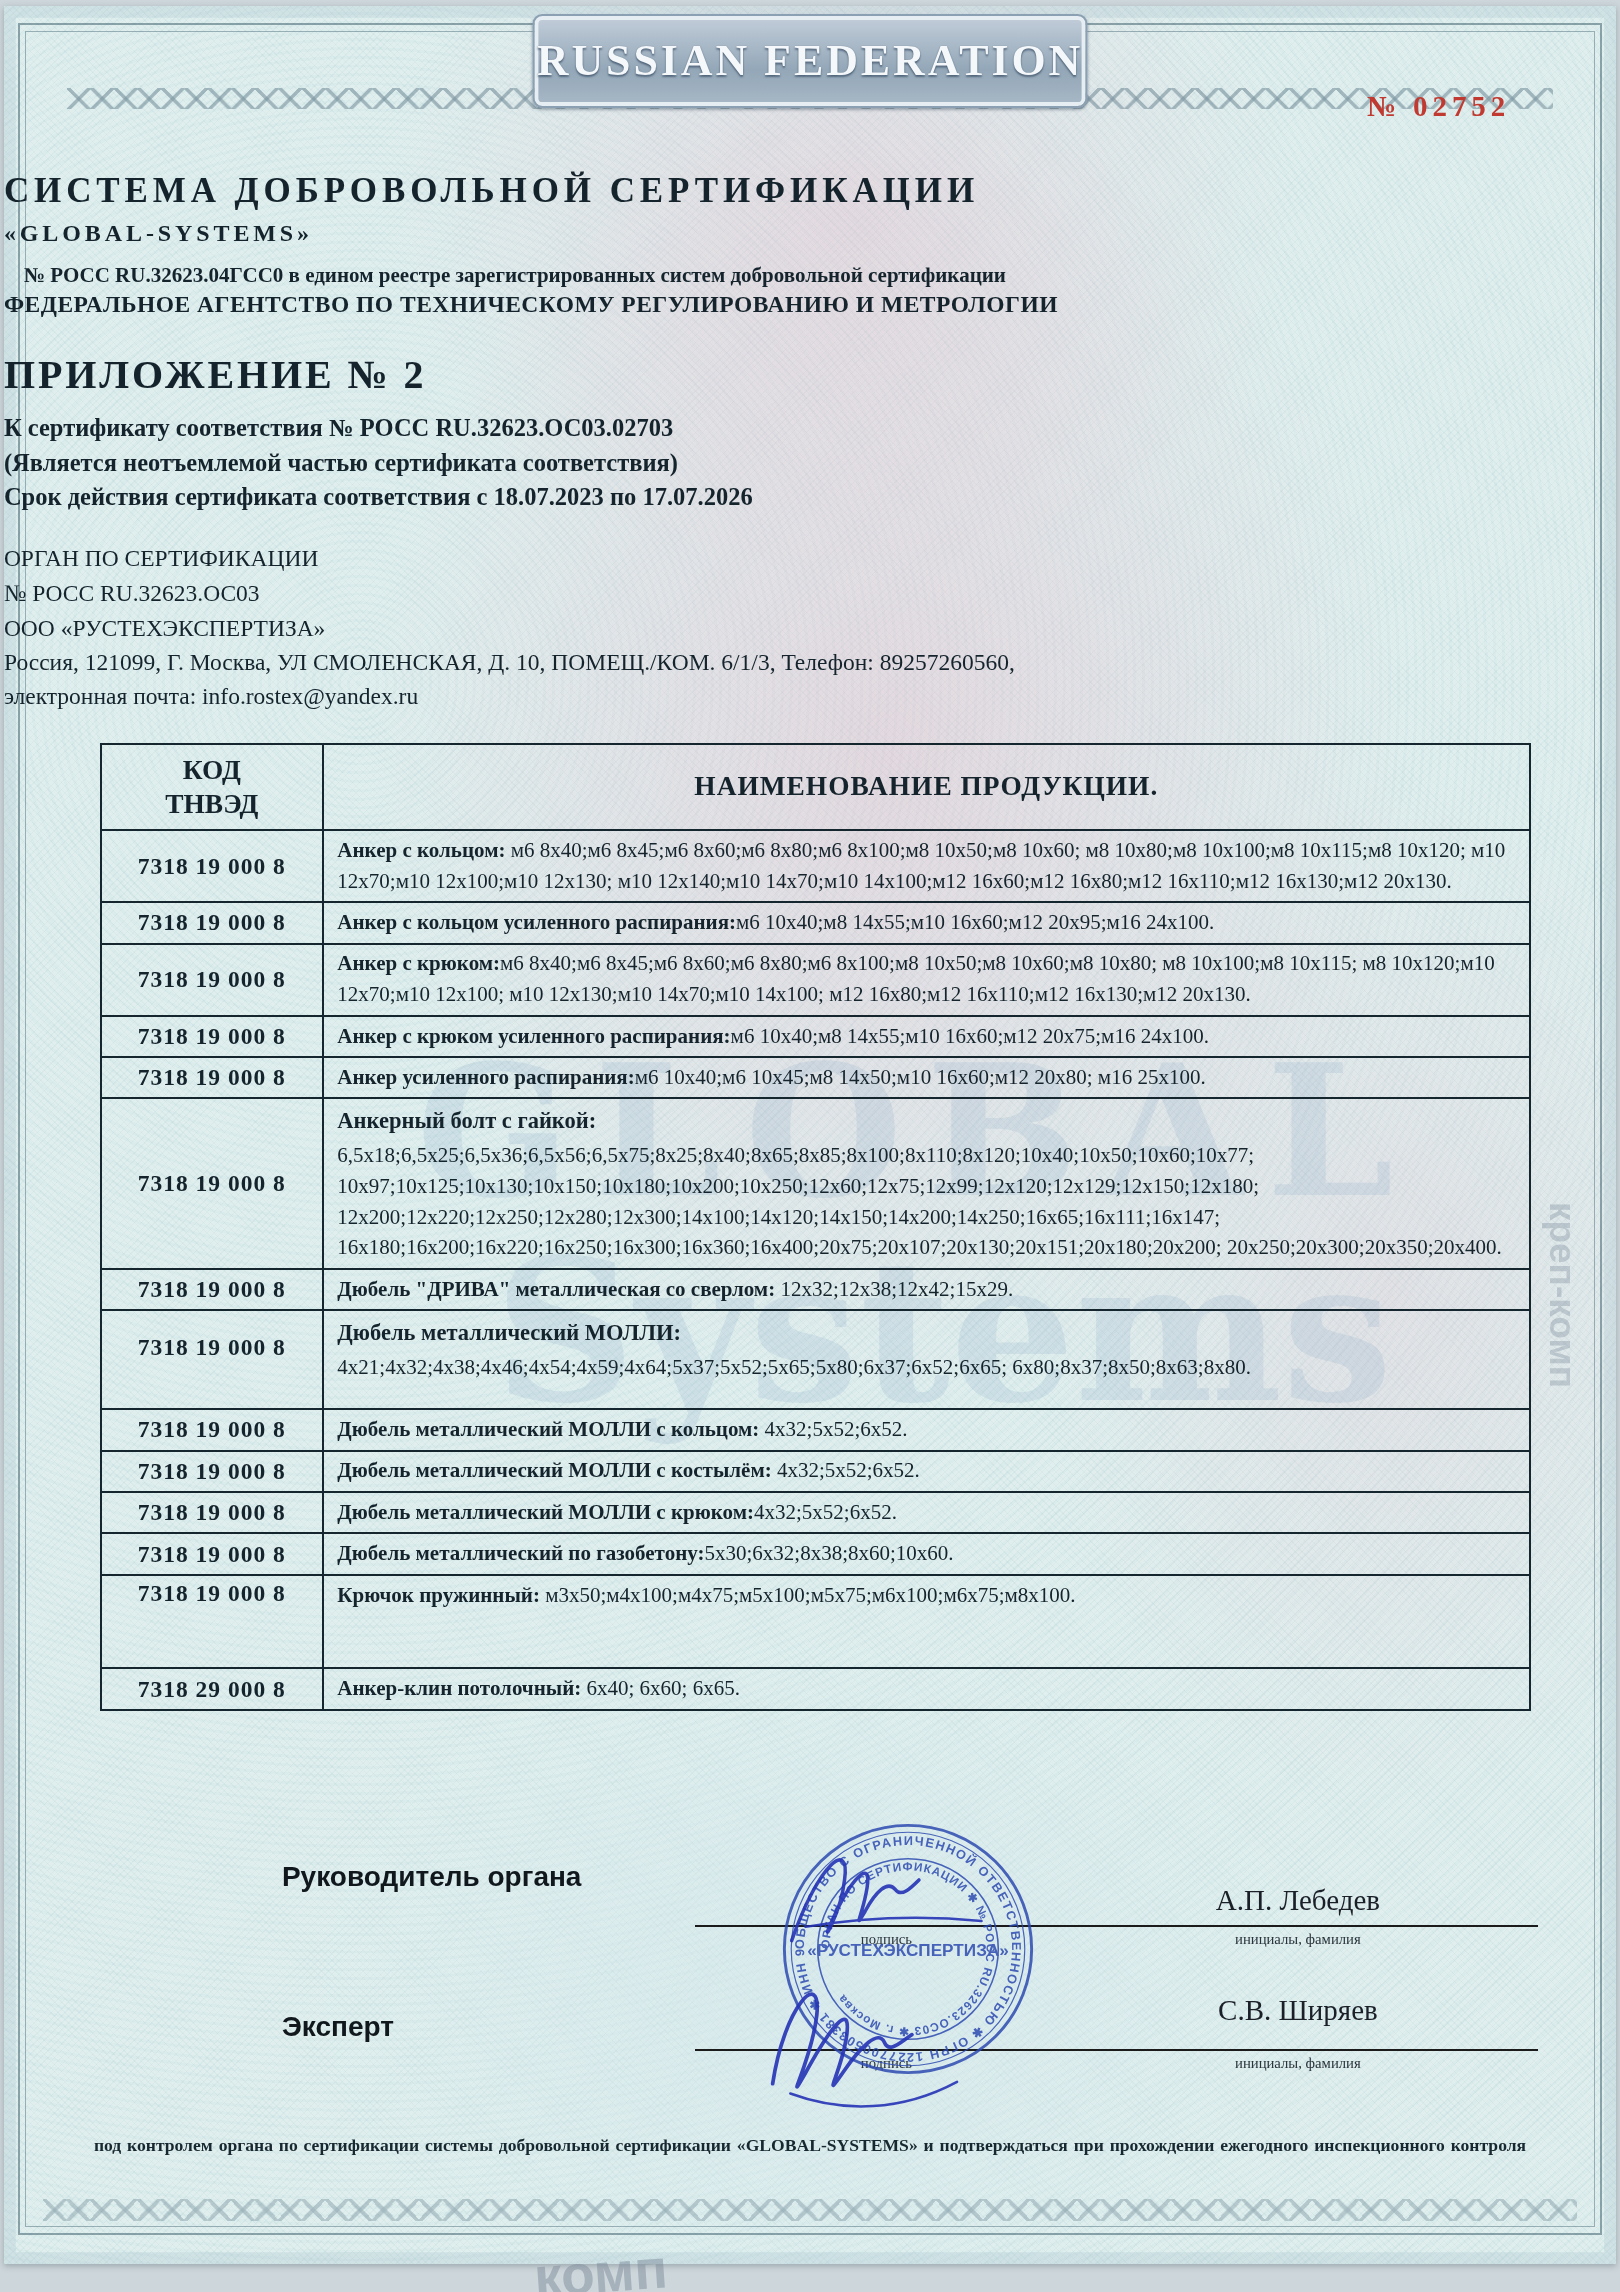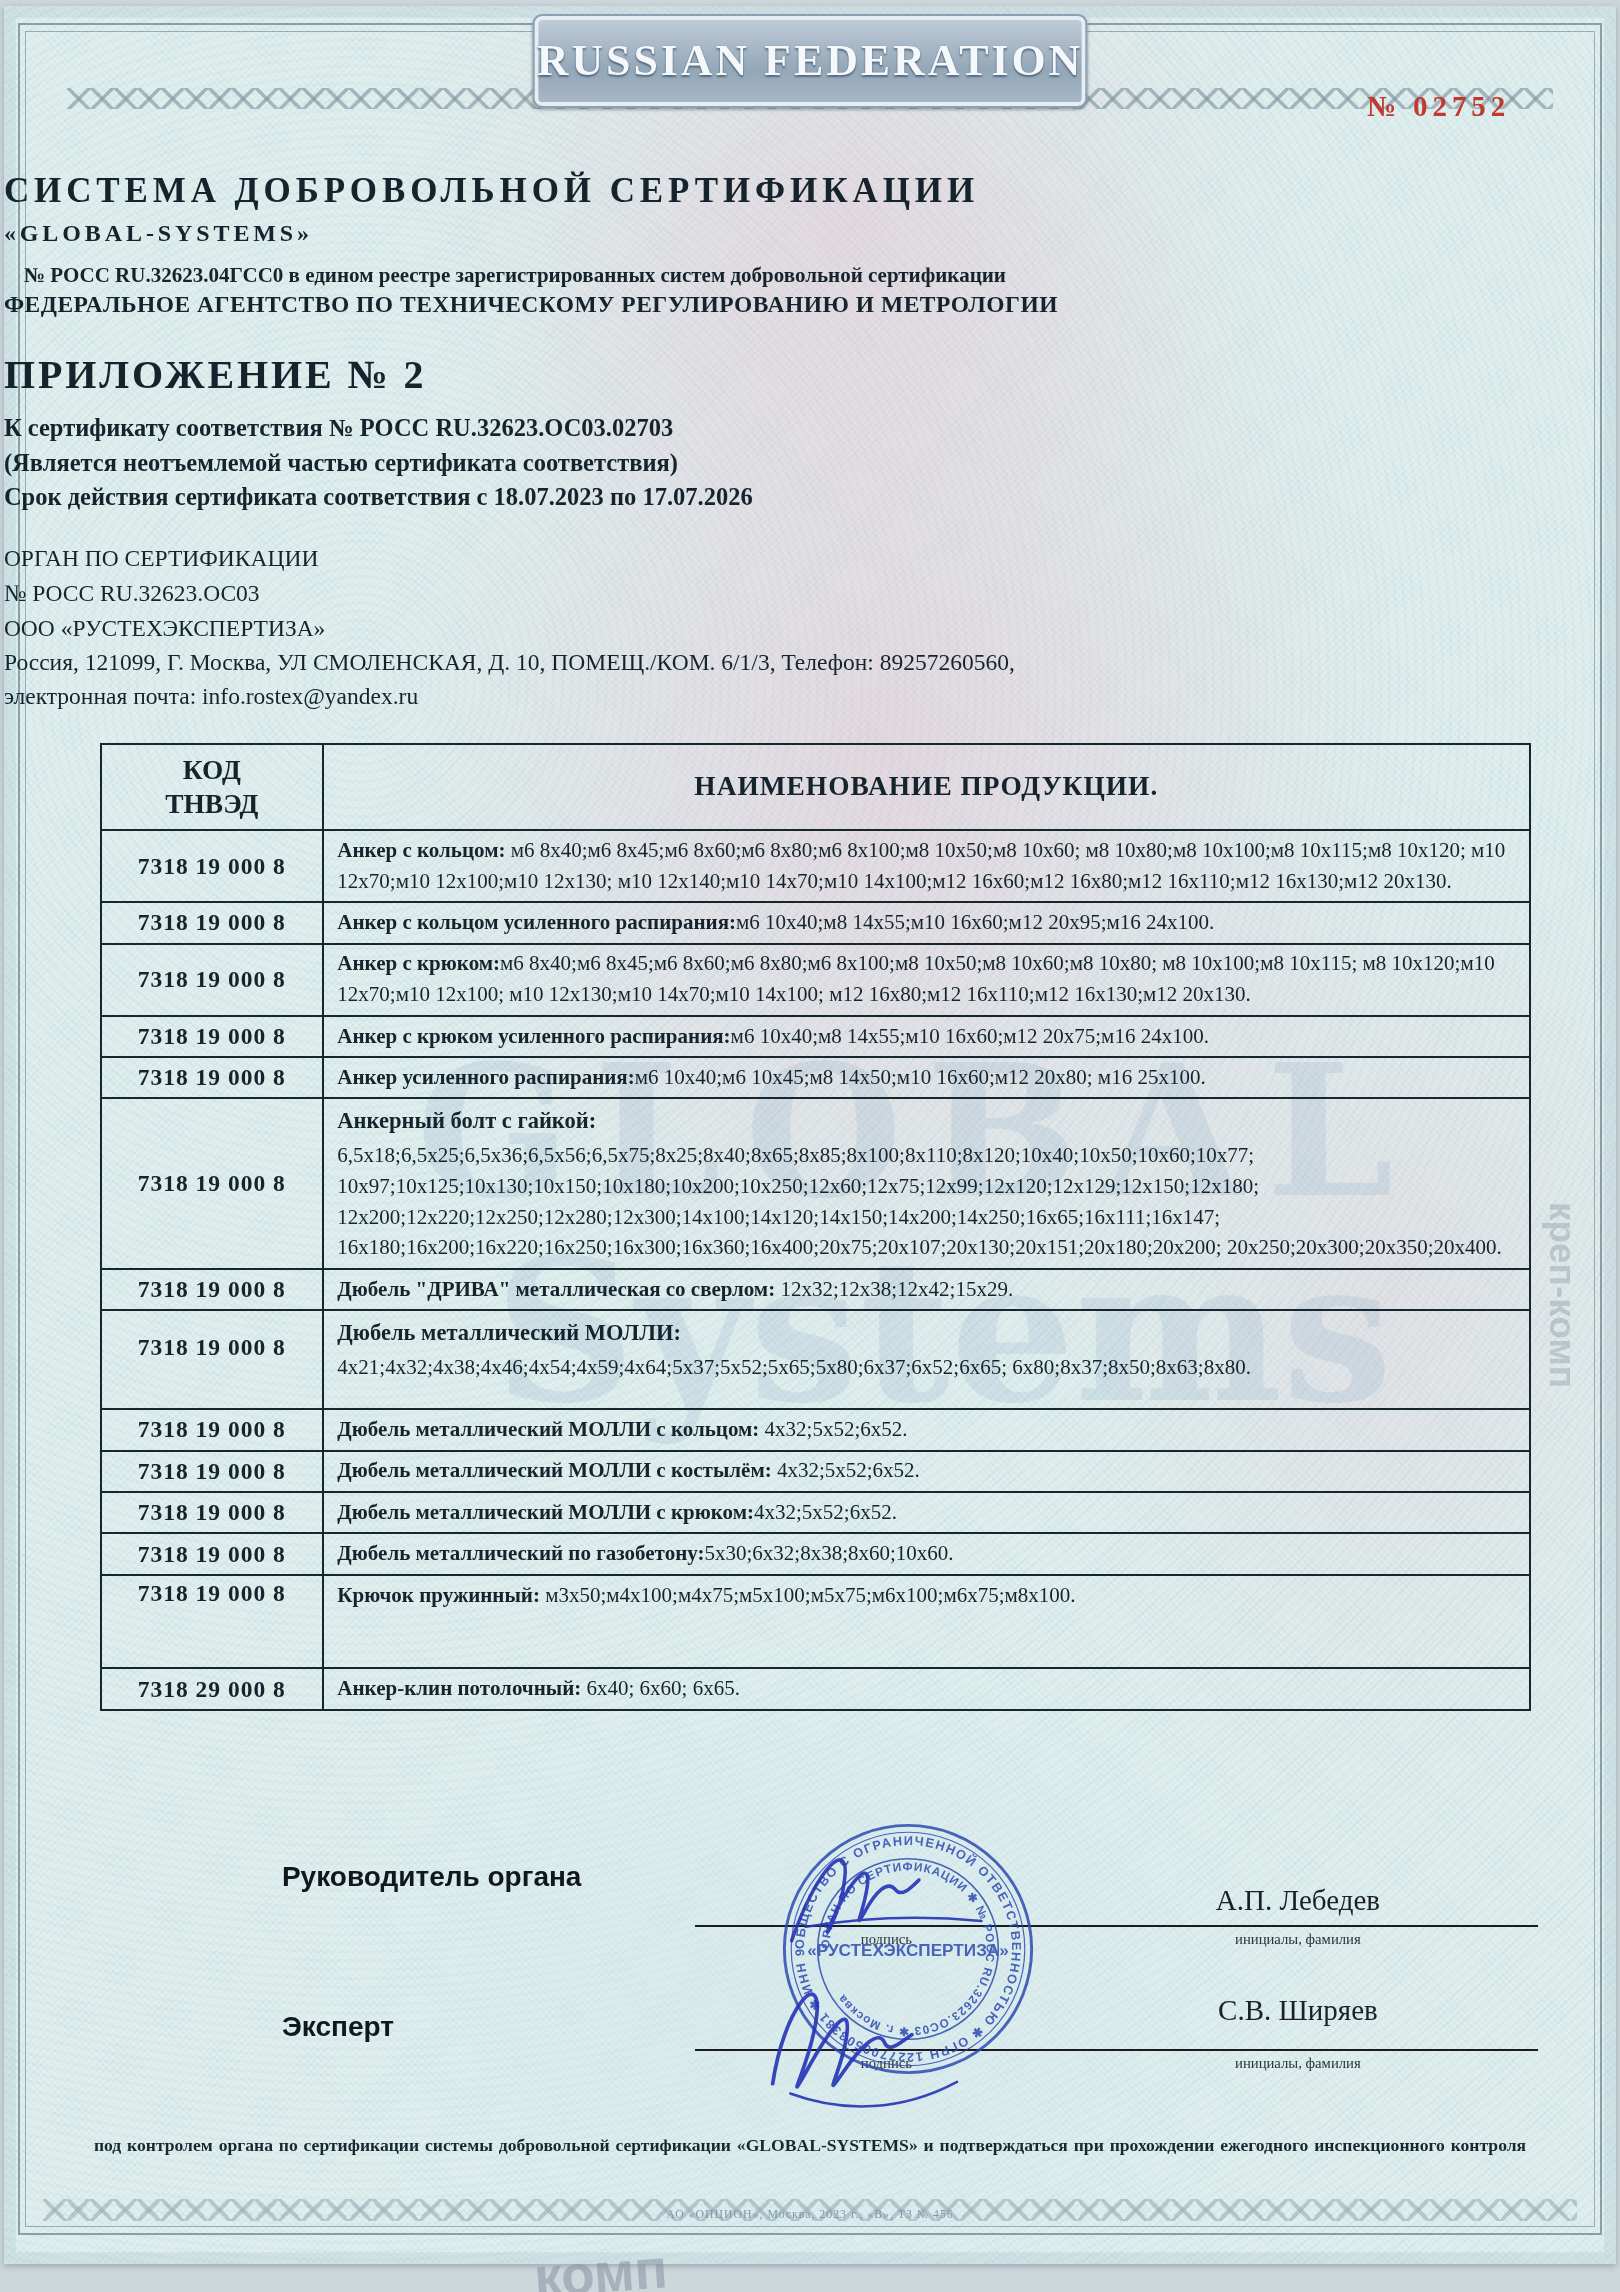--- a/index.html
+++ b/index.html
@@ -224,19 +224,18 @@
     <svg class="ink ink1" width="235" height="147" viewBox="0 0 240 150">
       <path d="M16,118 C44,38 76,14 70,56 C66,92 42,130 58,96 C76,56 98,32 93,64 C89,90 78,110 91,88 C102,68 114,56 122,66 C128,74 138,64 146,56" fill="none" stroke="#2634b6" stroke-width="3.6" stroke-linecap="round"></path>
       <path d="M30,104 C90,94 150,92 210,98" fill="none" stroke="#2634b6" stroke-width="2.4" stroke-linecap="round"></path>
     </svg>
     <svg class="ink ink2" width="255" height="172" viewBox="0 0 260 175">
       <path d="M18,128 C30,48 68,10 63,58 C58,104 28,158 52,116 C74,76 100,38 93,82 C87,118 68,148 90,116 C108,90 126,72 132,86 C137,98 150,84 160,78" fill="none" stroke="#2634b6" stroke-width="3.8" stroke-linecap="round"></path>
       <path d="M36,138 C90,158 150,156 206,126" fill="none" stroke="#2634b6" stroke-width="2.6" stroke-linecap="round"></path>
     </svg>
 
     <div class="footline foot2">под контролем органа по сертификации системы добровольной сертификации «GLOBAL-SYSTEMS» и подтверждаться при прохождении ежегодного инспекционного контроля</div>
-    <div class="imprint">АО «ОПЦИОН», Москва, 2023 г., «В», ТЗ № 456</div>
   </div>
 
   <div class="frag frag1">комп</div>
   <div class="frag frag2">креп-комп</div>
 </div>
 
 
 </body></html>

